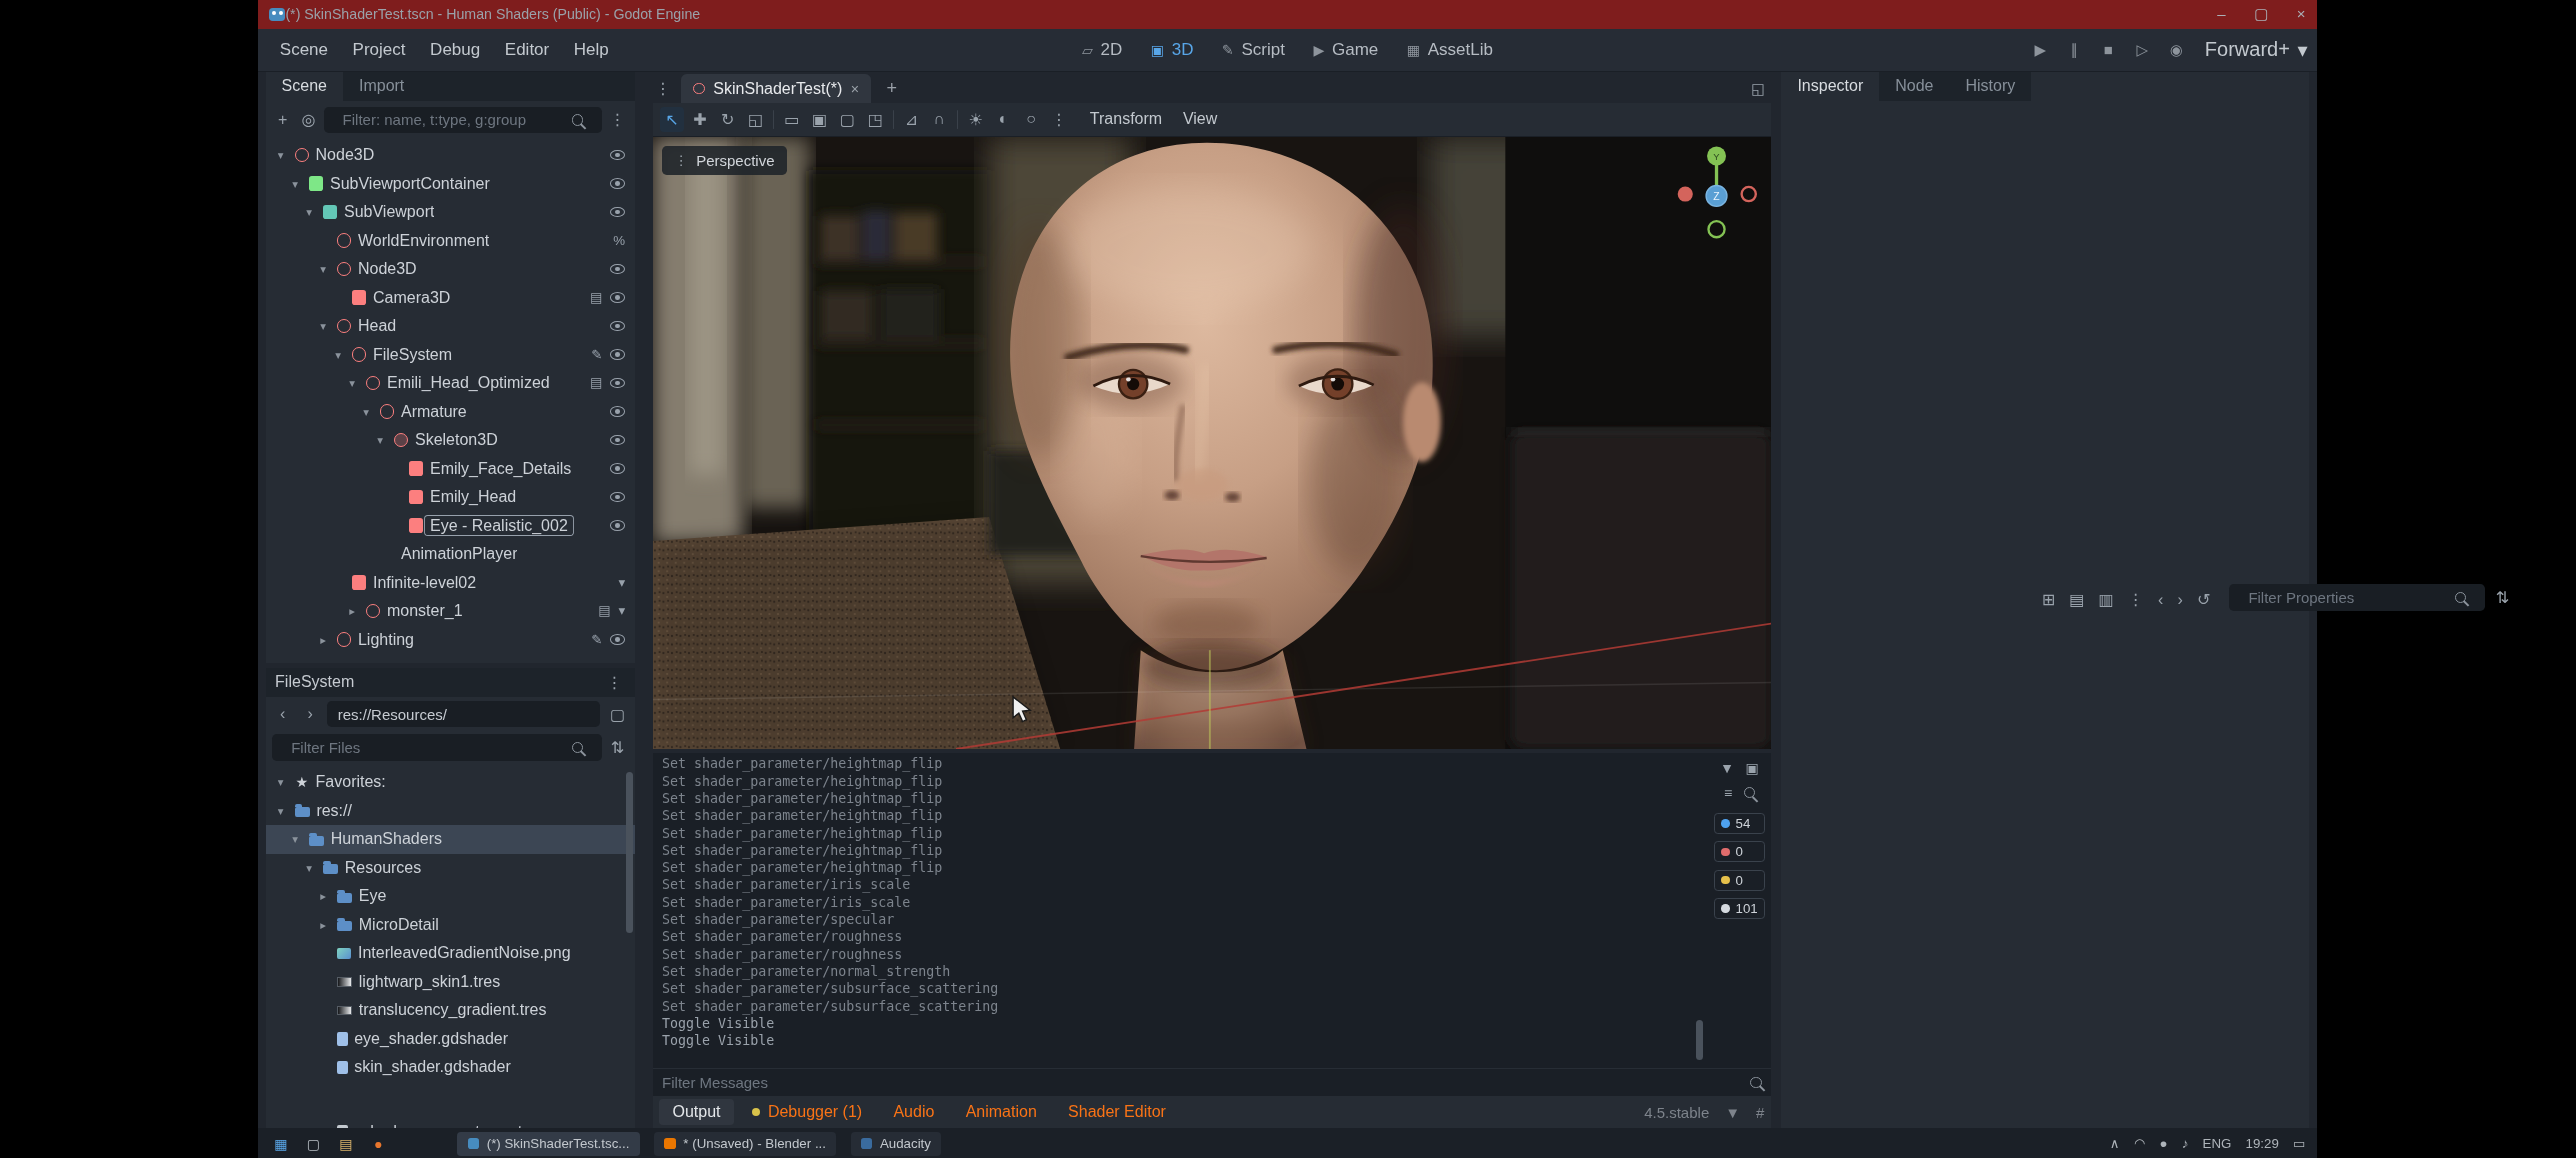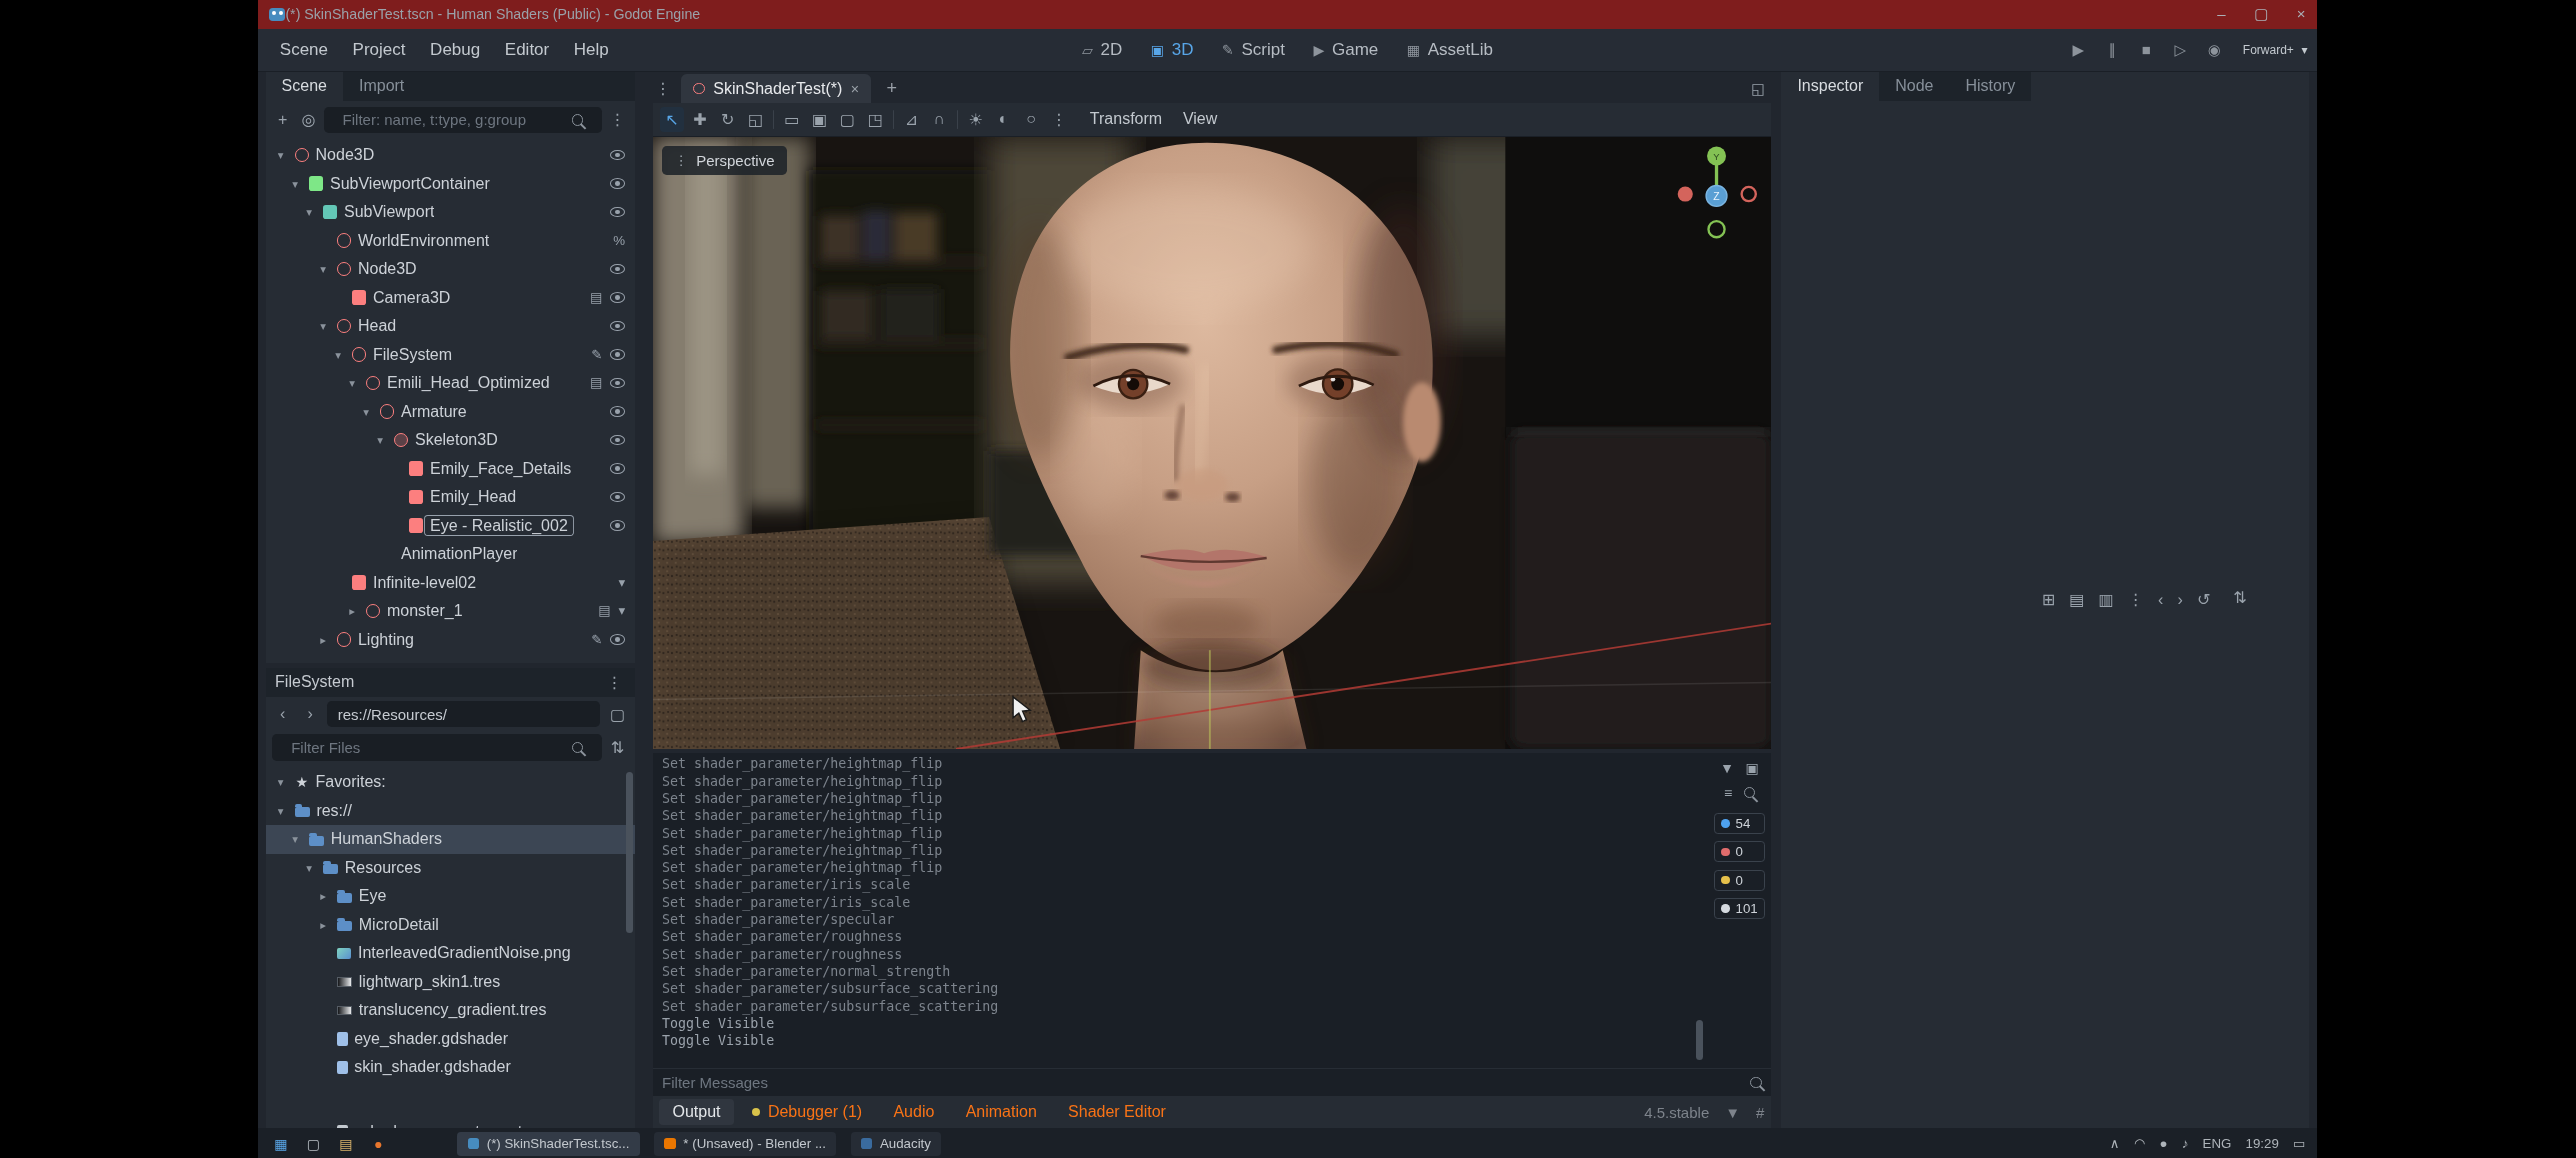--- a/index.html
+++ b/index.html
@@ -19,21 +19,21 @@
   
   .menubar{height:43px;background:#262c35;display:flex;align-items:center;padding:0 9.5px;flex:none;position:relative;border-bottom:0.9px solid #1a1f26}
   .menu-item{color:#c3c9cf;font-size:17px;padding:5.7px 12.3px;border-radius:3.8px}
   .modes{position:absolute;left:50%;transform:translateX(-50%);display:flex;gap:28.5px;align-items:center}
   .mode{display:flex;gap:7.6px;color:#b6bcc3;font-size:17px;align-items:center}
   .mode .mode-ico{font-size:14.2px;color:#8d949c}
   .mode.active{color:#58a6e8}
   .mode.active .mode-ico{color:#58a6e8}
   .runbar{margin-left:auto;display:flex;gap:19px;align-items:center;color:#8d949c;font-size:15px}
   .runbar .ric{width:19px;text-align:center}
-  .renderer{color:#c3c9cf;font-size:12px;display:flex;gap:7.6px;align-items:center}
+  .renderer{color:#c3c9cf;font-size:20px;display:flex;gap:7.6px;align-items:center}
 
   
   .workspace{flex:1;display:flex;min-height:0;padding:0 7.6px;gap:5.7px}
 
   
   .dock-tabs{display:flex;height:29.4px;flex:none;background:#1d232a;align-items:stretch}
   .dock-tab{padding:0 16px;display:flex;align-items:center;font-size:16px;color:#87909a}
   .dock-tab.active{background:#262c34;color:#d8dce0}
   .search{flex:1;display:flex;align-items:center;background:#191e24;border-radius:4.7px;height:26.6px;padding:0 19px;gap:7.6px;min-width:0}
   .search input{flex:1;background:none;border:none;outline:none;color:#cfd4d9;font-size:15px;font-family:inherit;min-width:0}
@@ -757,20 +757,24 @@
       <div class="insp-icons">
         <span>⊞</span>
         <span>▤</span>
         <span>▥</span>
         <span>⋮</span>
         <span style="margin-left:auto">‹</span>
         <span>›</span>
         <span>↺</span>
       </div>
       <div class="insp-filter">
+        <div class="search">
+          <input placeholder="Filter Properties" style="">
+          <span class="mag"></span>
+        </div>
         <span class="sicon">⇅</span>
       </div>
       <div class="insp-body"></div>
     </div>
   </div>
 
   <div class="taskbar">
     <span style="display:flex;gap:9.5px">
 
     <span class="tb-app" style="color: rgb(90, 167, 232);">▦</span>

